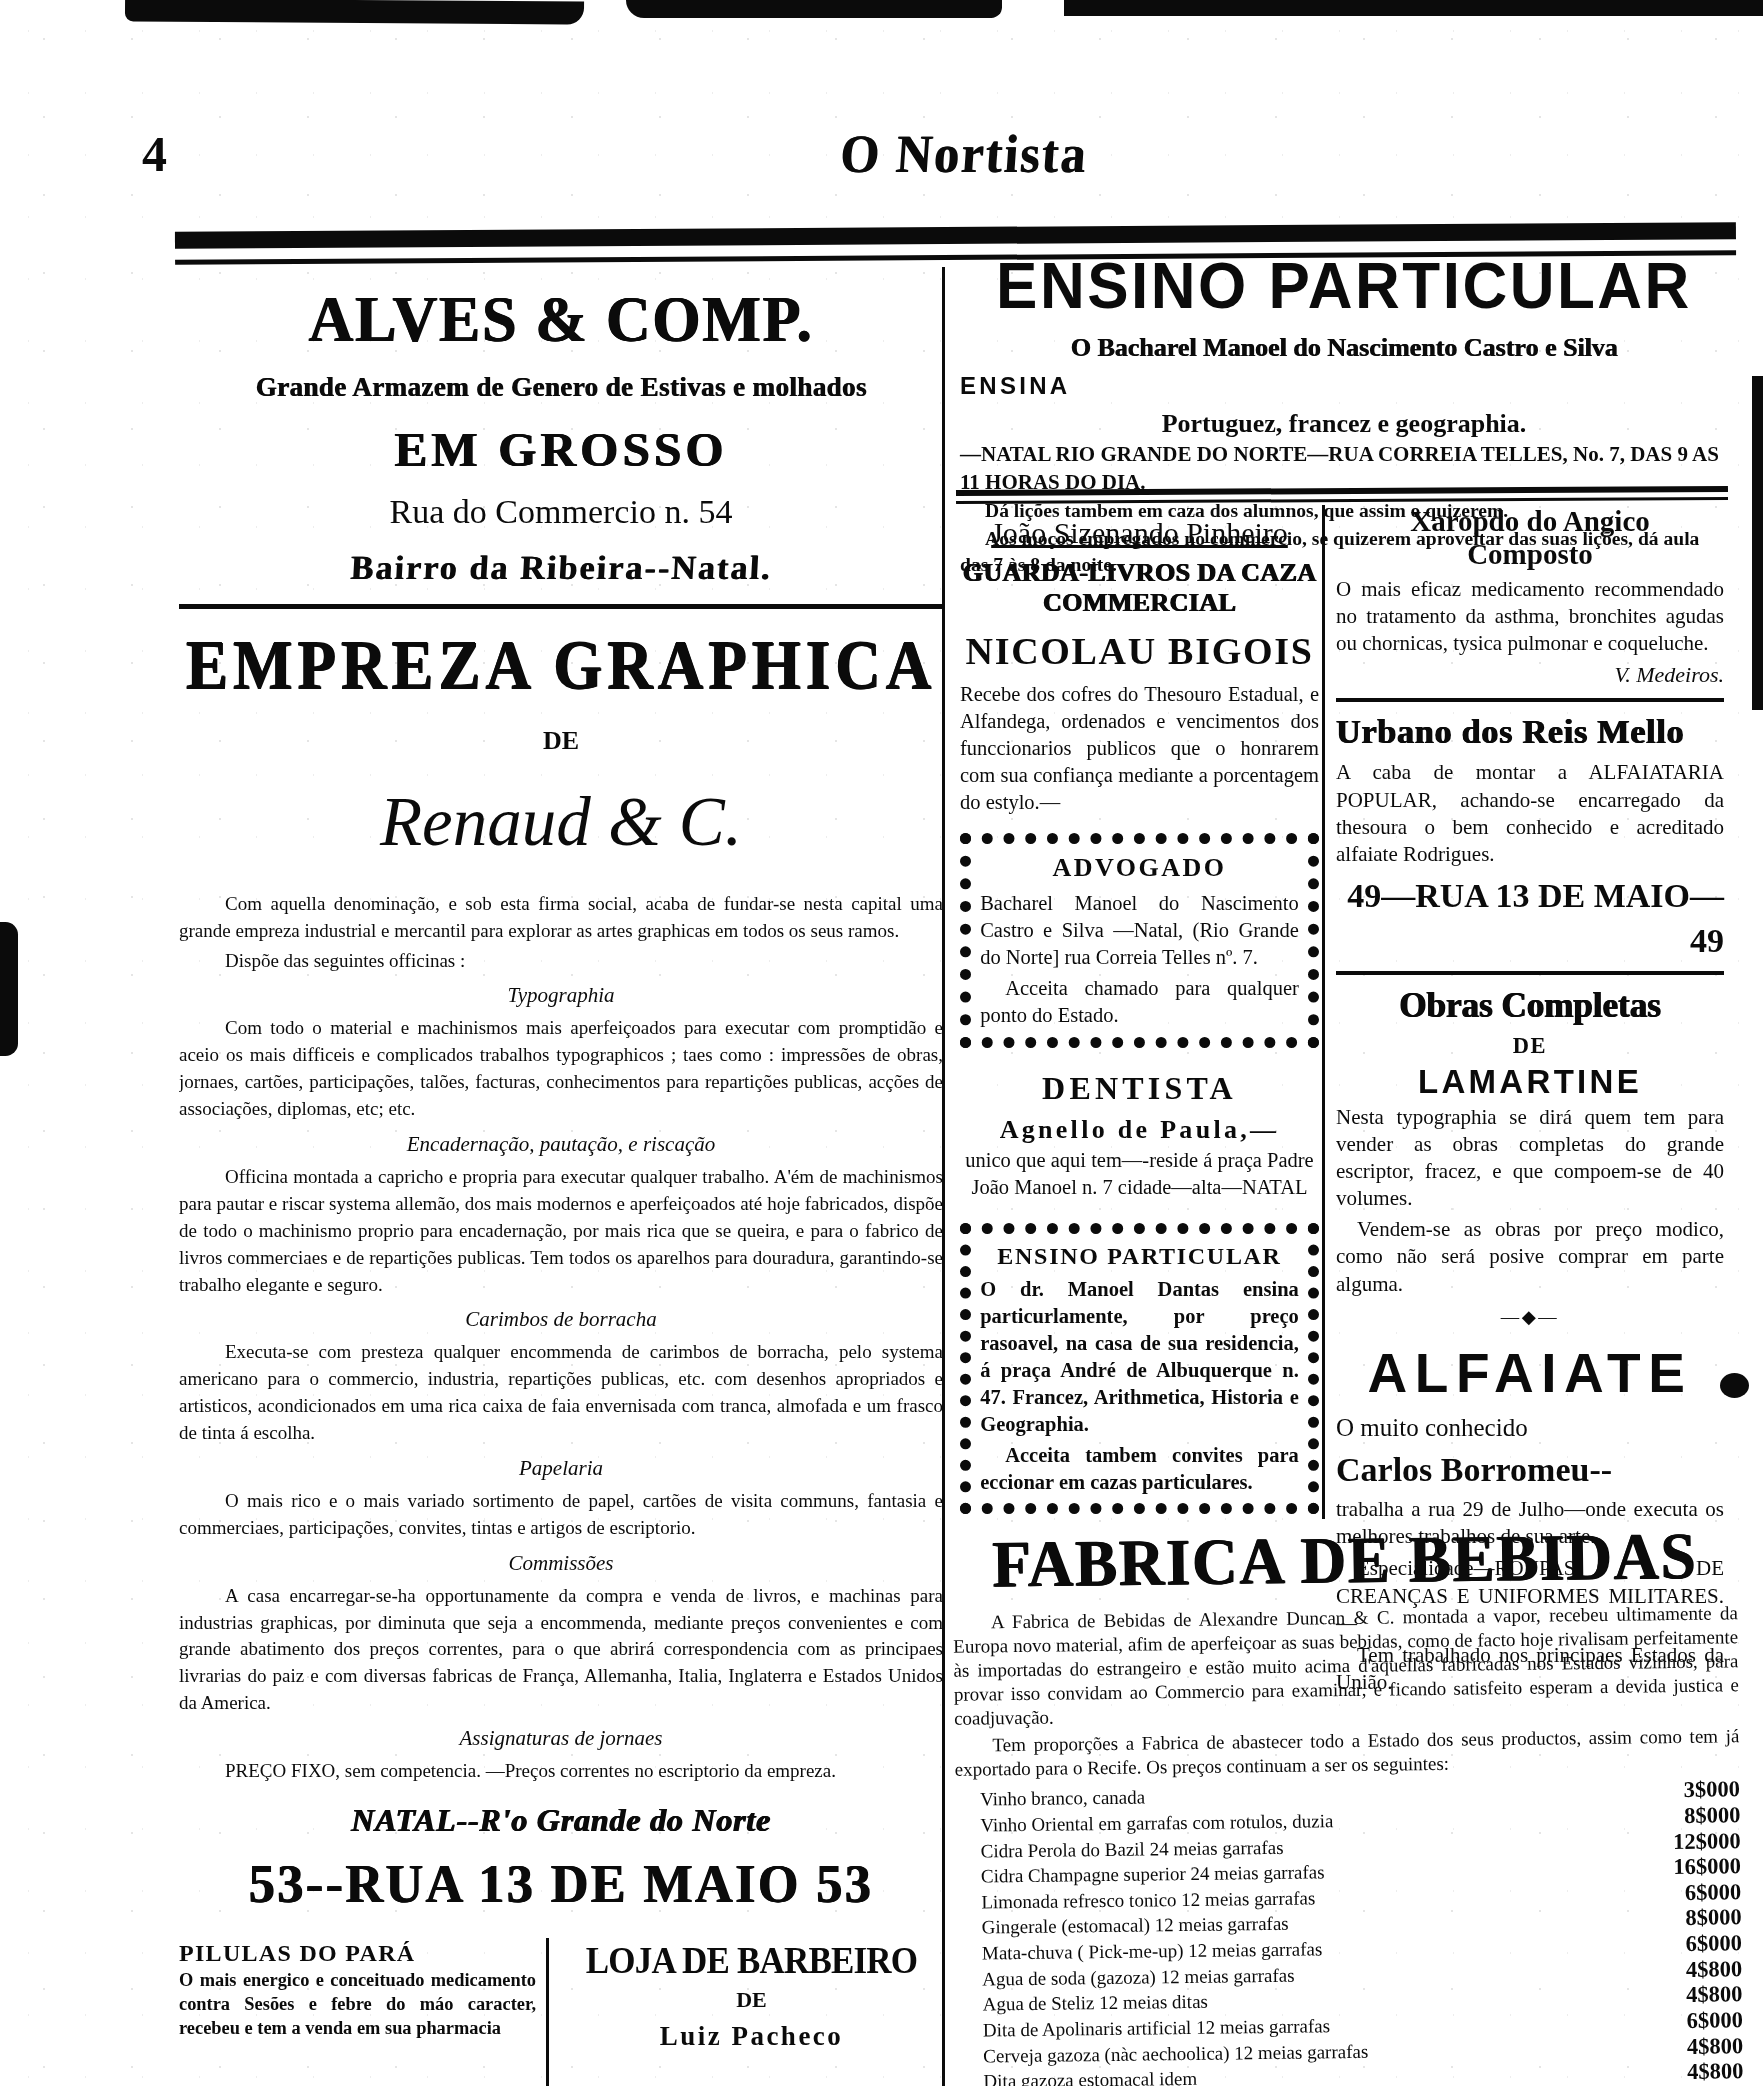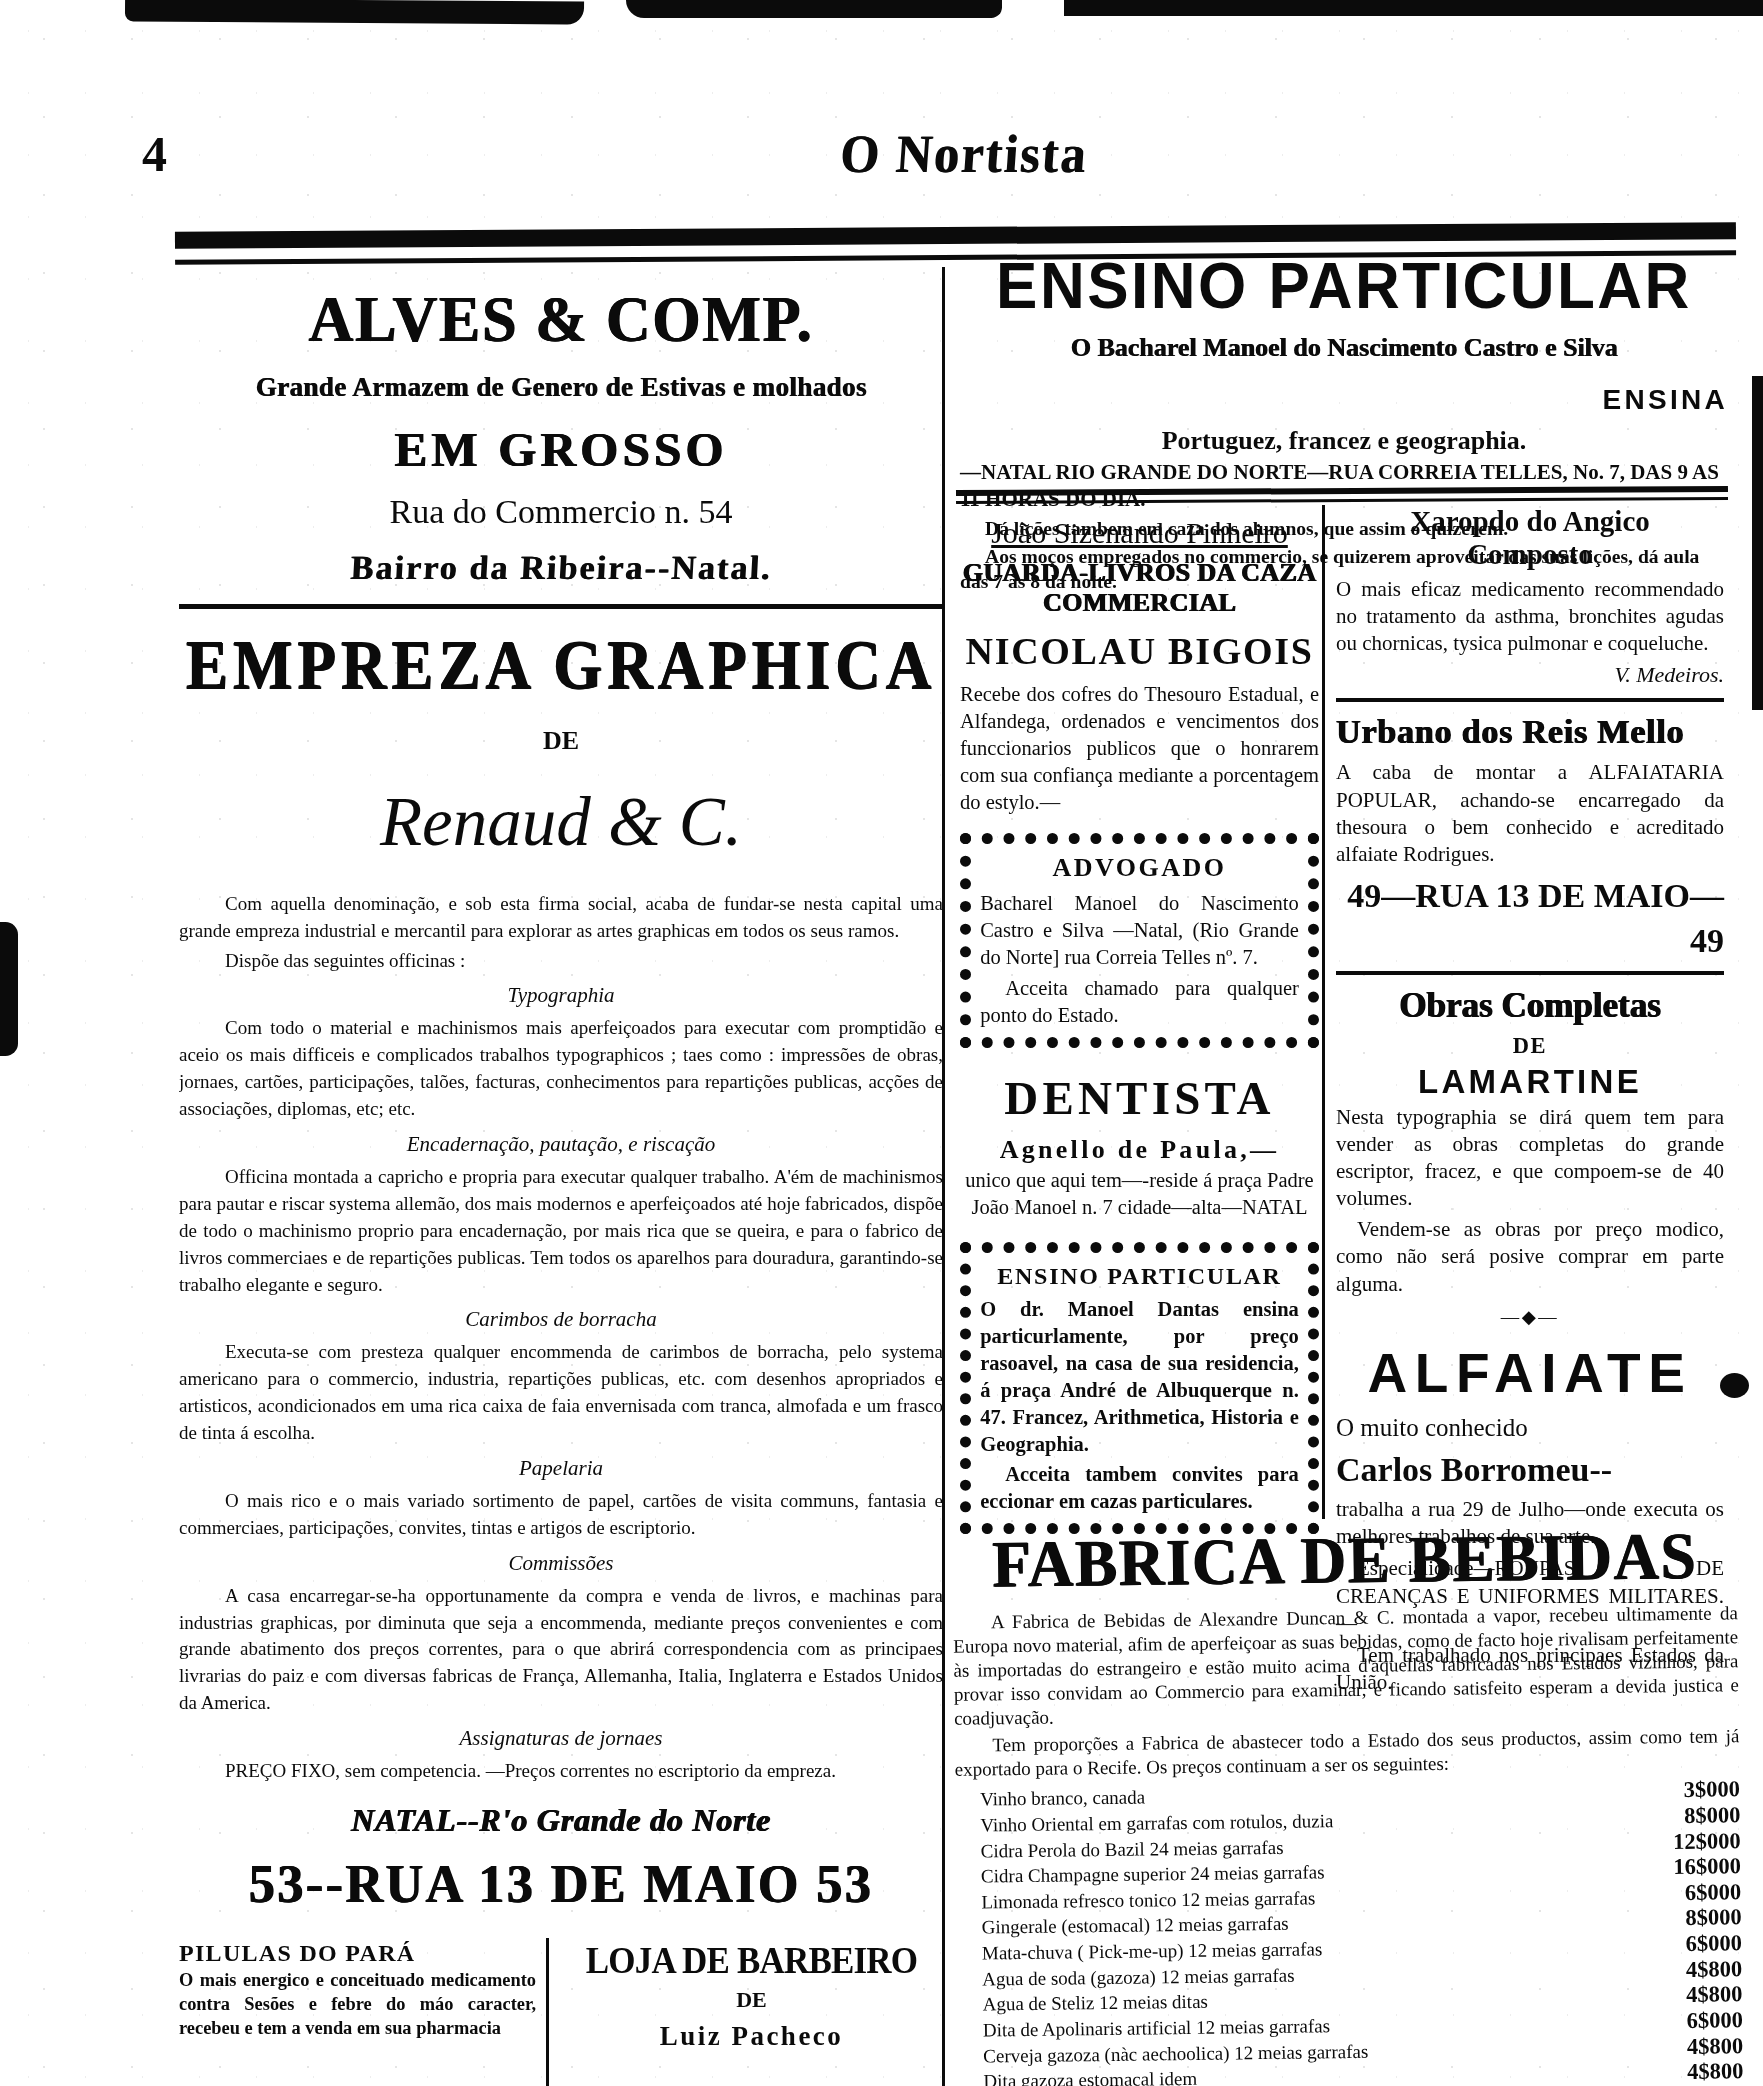--- a/index.html
+++ b/index.html
@@ -52,33 +52,33 @@
   .pilulas-title{font-size:24px;font-weight:900;letter-spacing:1.3px;}
   .barbeiro{width:397px;border-left:3.3px solid #0b0b0b;padding-left:11px;box-sizing:border-box;font-size:19px;line-height:1.3;}
   .barb-title{font-size:35px;font-weight:900;letter-spacing:-0.8px;text-align:center;transform:scaleY(1.1);}
   .barb-de{font-size:22px;font-weight:bold;text-align:center;margin-top:3.3px;}
   .barb-name{font-size:27px;font-weight:bold;text-align:center;letter-spacing:2.5px;margin:4.2px 0 5.8px 0;}
   .sig{font-style:italic;text-align:right;font-size:22px;margin-top:3.3px;}
 
   
   .ensino-title{font-size:62px;font-weight:bold;letter-spacing:2.5px;text-align:center;font-family:"Liberation Sans","DejaVu Sans",sans-serif;transform:scaleY(1.05);}
   .ensino-sub{font-size:26px;font-weight:900;text-align:center;margin-top:4.2px;}
-  .ensina{font-size:28px;font-weight:900;text-align:right;letter-spacing:3.3px;margin-top:17px;font-family:"Liberation Sans","DejaVu Sans",sans-serif;}
+  .ensina{font-size:24px;font-weight:900;text-align:left;letter-spacing:3.3px;margin-top:5px;font-family:"Liberation Sans","DejaVu Sans",sans-serif;}
   .subjects{font-size:26px;font-weight:bold;text-align:center;margin-top:5.8px;}
   .addr{font-size:21px;font-weight:900;margin-top:1px;}
   .ensino-p{font-size:19.6px;font-weight:bold;margin-top:2.5px;text-indent:25px;}
 
   
   .guarda-name{font-size:30px;text-align:center;text-decoration:underline;}
   .guarda-role{font-size:26px;font-weight:900;text-align:center;line-height:1.15;margin-top:5.8px;letter-spacing:0.4px;}
   .bigois{font-size:38px;font-weight:bold;text-align:center;letter-spacing:1.7px;margin:7.5px 0 5px 0;}
   .orn-box{border:11px dotted #0b0b0b;padding:7.5px 9.2px;margin-top:16.7px;}
   .adv-title{font-size:26px;font-weight:900;text-align:center;letter-spacing:2.5px;}
   .dentista{margin-top:19px;}
-  .dent-title{font-size:47px;font-weight:bold;text-align:center;letter-spacing:4.2px;}
+  .dent-title{font-size:32px;font-weight:bold;text-align:center;letter-spacing:4.2px;}
   .dent-name{font-size:26px;font-weight:bold;text-align:center;letter-spacing:3.3px;margin-top:4.2px;}
   .ens2{margin-top:21px;font-weight:600;}
   .ens2-title{font-size:24px;font-weight:900;text-align:center;letter-spacing:1.7px;}
 
   
   .xa-title{font-size:29px;font-weight:bold;text-align:center;line-height:1.15;}
   .urbano-title{font-size:34px;font-weight:900;text-align:left;letter-spacing:0.8px;}
   .rua49{font-size:34px;font-weight:900;text-align:right;margin-top:5.8px;}
   .obras-title{font-size:35px;font-weight:900;text-align:center;}
   .obras-de{font-size:22.5px;font-weight:bold;text-align:center;letter-spacing:1.7px;margin-top:2.5px;}

